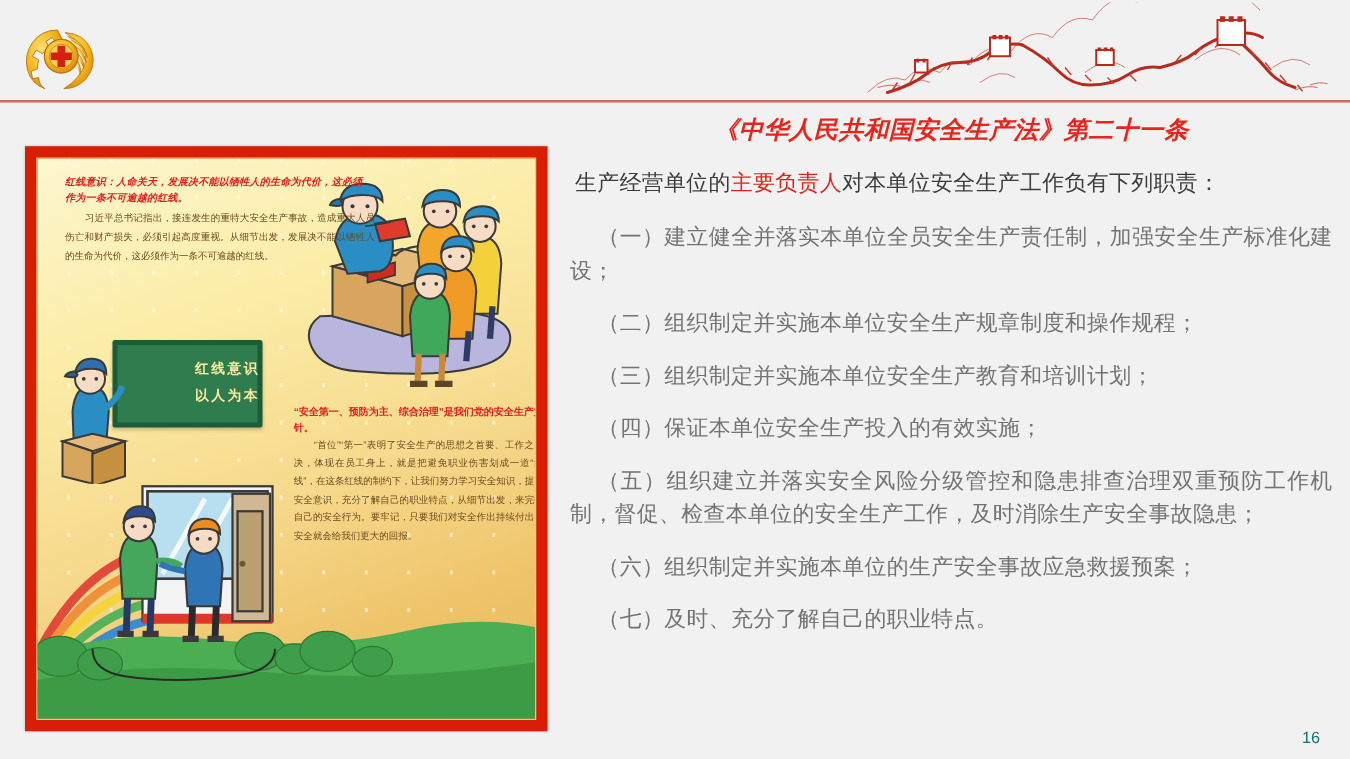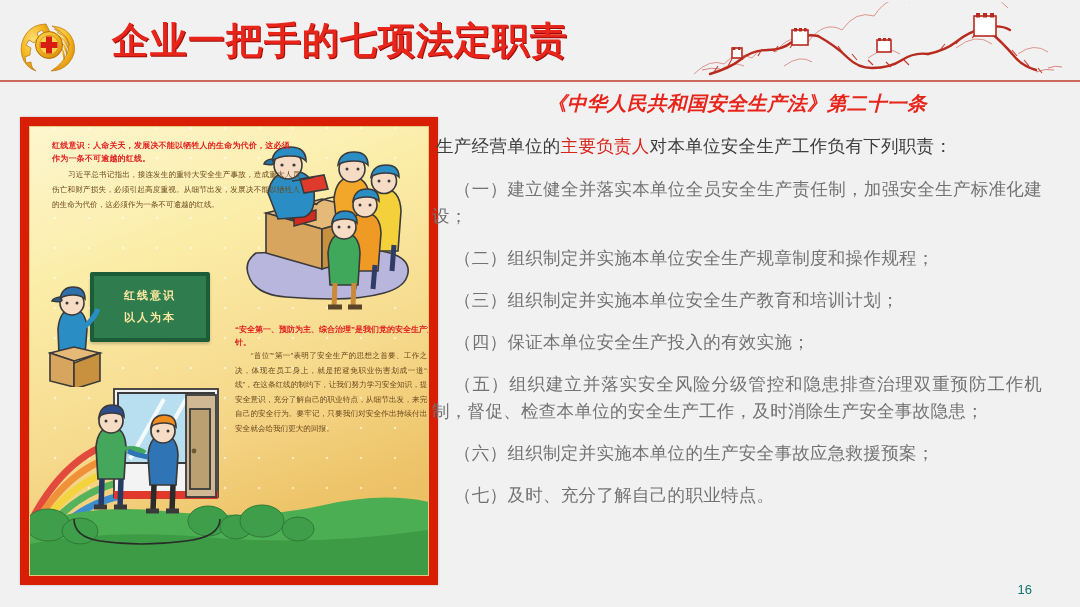--- a/index.html
+++ b/index.html
@@ -49,20 +49,21 @@
   
   .dots{position:absolute;inset:0;
     background-image:
       radial-gradient(circle, rgba(255,255,255,.55) 1.4px, transparent 1.6px);
     background-size:34px 30px;background-position:8px 16px;
     pointer-events:none;}
   .p-head{
     position:absolute;left:22px;top:12px;width:245px;
     color:#e02020;font-weight:bold;font-size:8px;line-height:13px;
     letter-spacing:.2px;
+    font-style:italic;
   }
   .p-body{
     position:absolute;left:22px;top:40px;width:248px;
     color:#6b4a1e;font-size:7.6px;line-height:15px;text-align:justify;
     text-indent:16px;
   }
   .p-head2{
     position:absolute;left:205px;top:196px;width:200px;
     color:#e02020;font-weight:bold;font-size:8px;line-height:13px;
   }
@@ -75,36 +76,37 @@
   
   .board{
     position:absolute;left:60px;top:145px;width:112px;height:62px;
     background:#2f7d4f;border:4px solid #1d5c38;border-radius:2px;
     box-shadow:0 2px 3px rgba(0,0,0,.2);
   }
   .board-t{
     position:absolute;left:0;top:8px;width:100%;text-align:center;
     color:#ffe9a0;font-size:11px;font-weight:bold;line-height:22px;
     letter-spacing:2px;
+    padding-left:32px;
   }
   .board-t span{display:block;}
 
   
   .fig{position:absolute;}
 
   
   .scene{position:absolute;left:208px;top:8px;width:192px;height:190px;}
   .scene svg{display:block;}
 
   
   .bottom{position:absolute;left:0;bottom:0;width:100%;height:200px;}
   .bottom svg{display:block;}
 
   
-  .right{position:absolute;left:432px;top:90px;width:610px;height:505px;}
+  .right{position:absolute;left:456px;top:90px;width:610px;height:505px;}
   .law-head{
     text-align:center;color:#e8251b;font-weight:bold;font-size:19.5px;
     font-style:italic;letter-spacing:.5px;margin:0 0 16px 0;
     font-family:"DejaVu Sans","Liberation Sans",sans-serif;
   }
   .intro{
     font-size:17.5px;color:#3c3c3c;line-height:26px;margin:0 0 17px 4px;
     letter-spacing:.3px;
   }
   .intro .hl{color:#d9261c;}
@@ -149,21 +151,20 @@
                    q0 -4 1 -7 l-5 -3 l3 -5 l5 3 q2 -3 5 -5 l-2 -5 l5 -3 l3 5 q3 -1 6 -1z"></path>
         </g>
 
         <circle cx="31" cy="27" r="13.5" fill="url(#gg)" stroke="#b5740a" stroke-width="1"></circle>
         <circle cx="31" cy="27" r="9.6" fill="#f8d24d" stroke="#c8890c" stroke-width=".7"></circle>
 
         <path d="M28 18.5h6v5.5h5.5v6H34v5.5h-6V30h-5.5v-6H28z" fill="#d61f12"></path>
       </svg>
     </div>
 
-    <div class="title">企业一把手的七项法定职责</div>
 
     <div class="wall">
       <svg width="392" height="78" viewBox="0 0 392 78">
         <g fill="none" stroke="#cf5547" stroke-width=".7" opacity=".85">
 
           <path d="M6 72 q16 -16 30 -10 q12 -14 28 -6 q10 -14 24 -6 q14 -20 32 -10 q16 -22 34 -12
                    q14 -20 32 -14 q16 -24 36 -14 q16 -22 36 -12 q18 -18 34 -6 q16 12 28 24"></path>
           <path d="M30 70 q14 -12 26 -6"></path>
           <path d="M96 64 q16 -12 28 -4"></path>
           <path d="M180 56 q18 -14 32 -4"></path>

